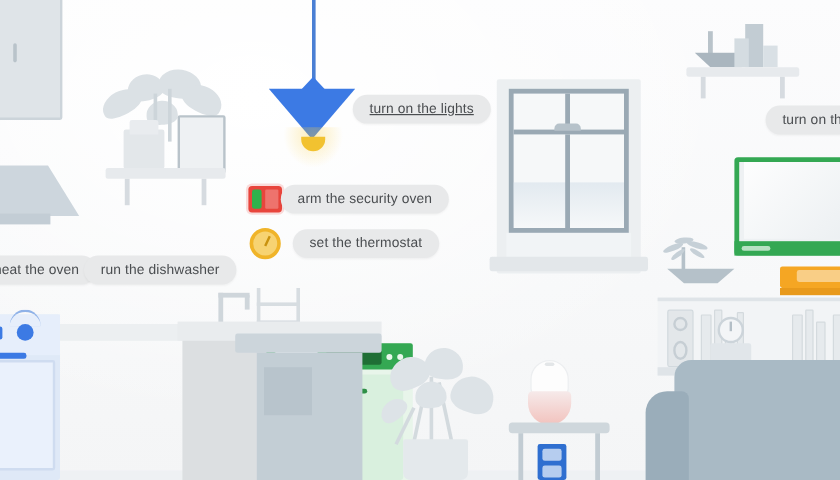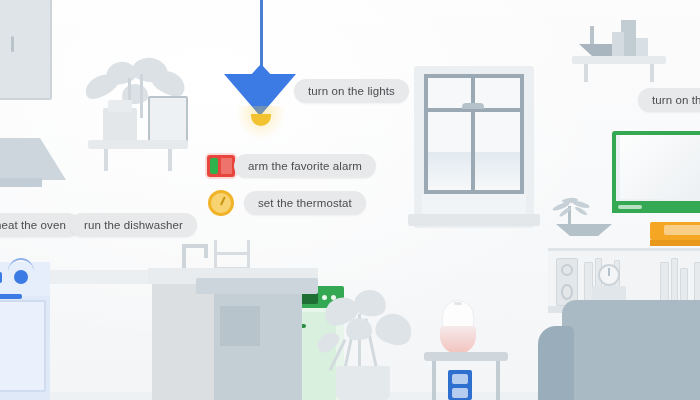--- a/index.html
+++ b/index.html
@@ -146,21 +146,21 @@
   .blueIcoB{left:452px;top:388px;width:16px;height:10px;background:rgba(255,255,255,.65);border-radius:2px;}
 
   
   .floor{left:0;top:392px;width:700px;height:8px;background:#eef1f3;}
 
   
   .chip{position:absolute;display:flex;align-items:center;
     background:#e8e9ea;border-radius:16px;padding:6px 14px;
     font-size:11.5px;color:#4a4d50;white-space:nowrap;
     box-shadow:0 1px 2px rgba(0,0,0,.05);letter-spacing:.1px;}
-  .chip-lights{left:294px;top:79px;}
+  .chip-lights{left:294px;top:79px;text-decoration:underline;}
   .chip-alarm{left:234px;top:154px;}
   .chip-thermo{left:244px;top:191px;}
   .chip-dish{left:70px;top:213px;}
   .chip-song{left:392px;top:256px;}
   .chip-tv{left:638px;top:88px;}
   .chip-oven{left:-36px;top:213px;}
   .icoAlarm{left:207px;top:155px;width:28px;height:22px;background:#e8453c;border-radius:3px;box-shadow:0 0 0 2px rgba(232,69,60,.18);}
   .icoAlarmLed{left:210px;top:158px;width:8px;height:16px;background:#2fb24c;border-radius:2px;}
   .icoAlarmKeys{left:221px;top:158px;width:11px;height:16px;background:rgba(255,255,255,.25);border-radius:1px;}
   .icoThermo{left:208px;top:190px;width:26px;height:26px;border-radius:50%;background:#f7d372;border:3px solid #f0b429;box-sizing:border-box;}
@@ -322,21 +322,21 @@
   <div class="sh icoThermo"></div>
   <div class="sh icoThermoNeedle"></div>
 
   <div class="chip chip-oven">
       <span>preheat the oven</span>
     </div>
   <div class="chip chip-lights">
       <span>turn on the lights</span>
     </div>
   <div class="chip chip-alarm">
-      <span>arm the favorite alarm</span>
+      <span>arm the security oven</span>
     </div>
   <div class="chip chip-thermo">
       <span>set the thermostat</span>
     </div>
   <div class="chip chip-dish">
       <span>run the dishwasher</span>
     </div>
   <div class="chip chip-tv">
       <span>turn on the</span>
     </div>

